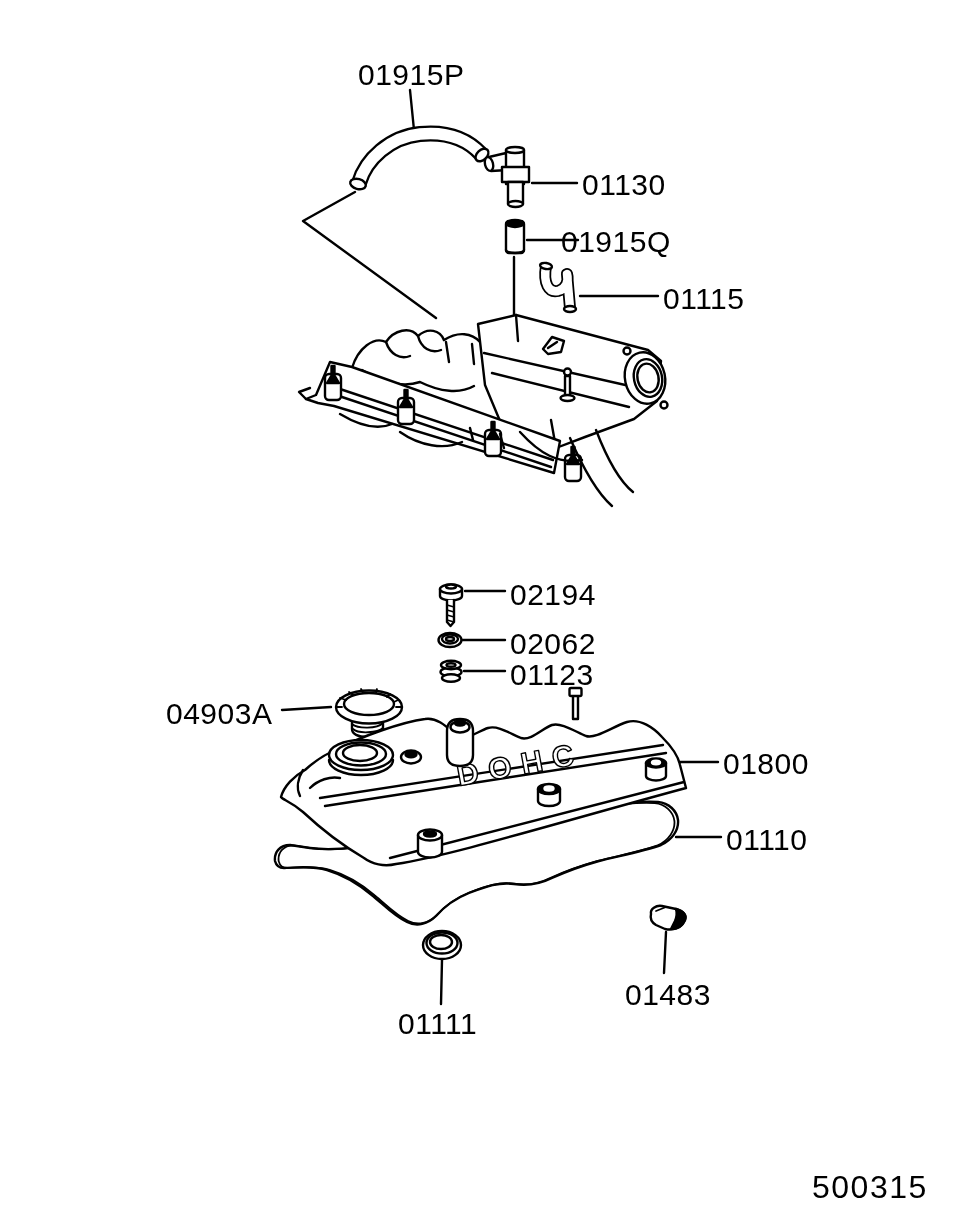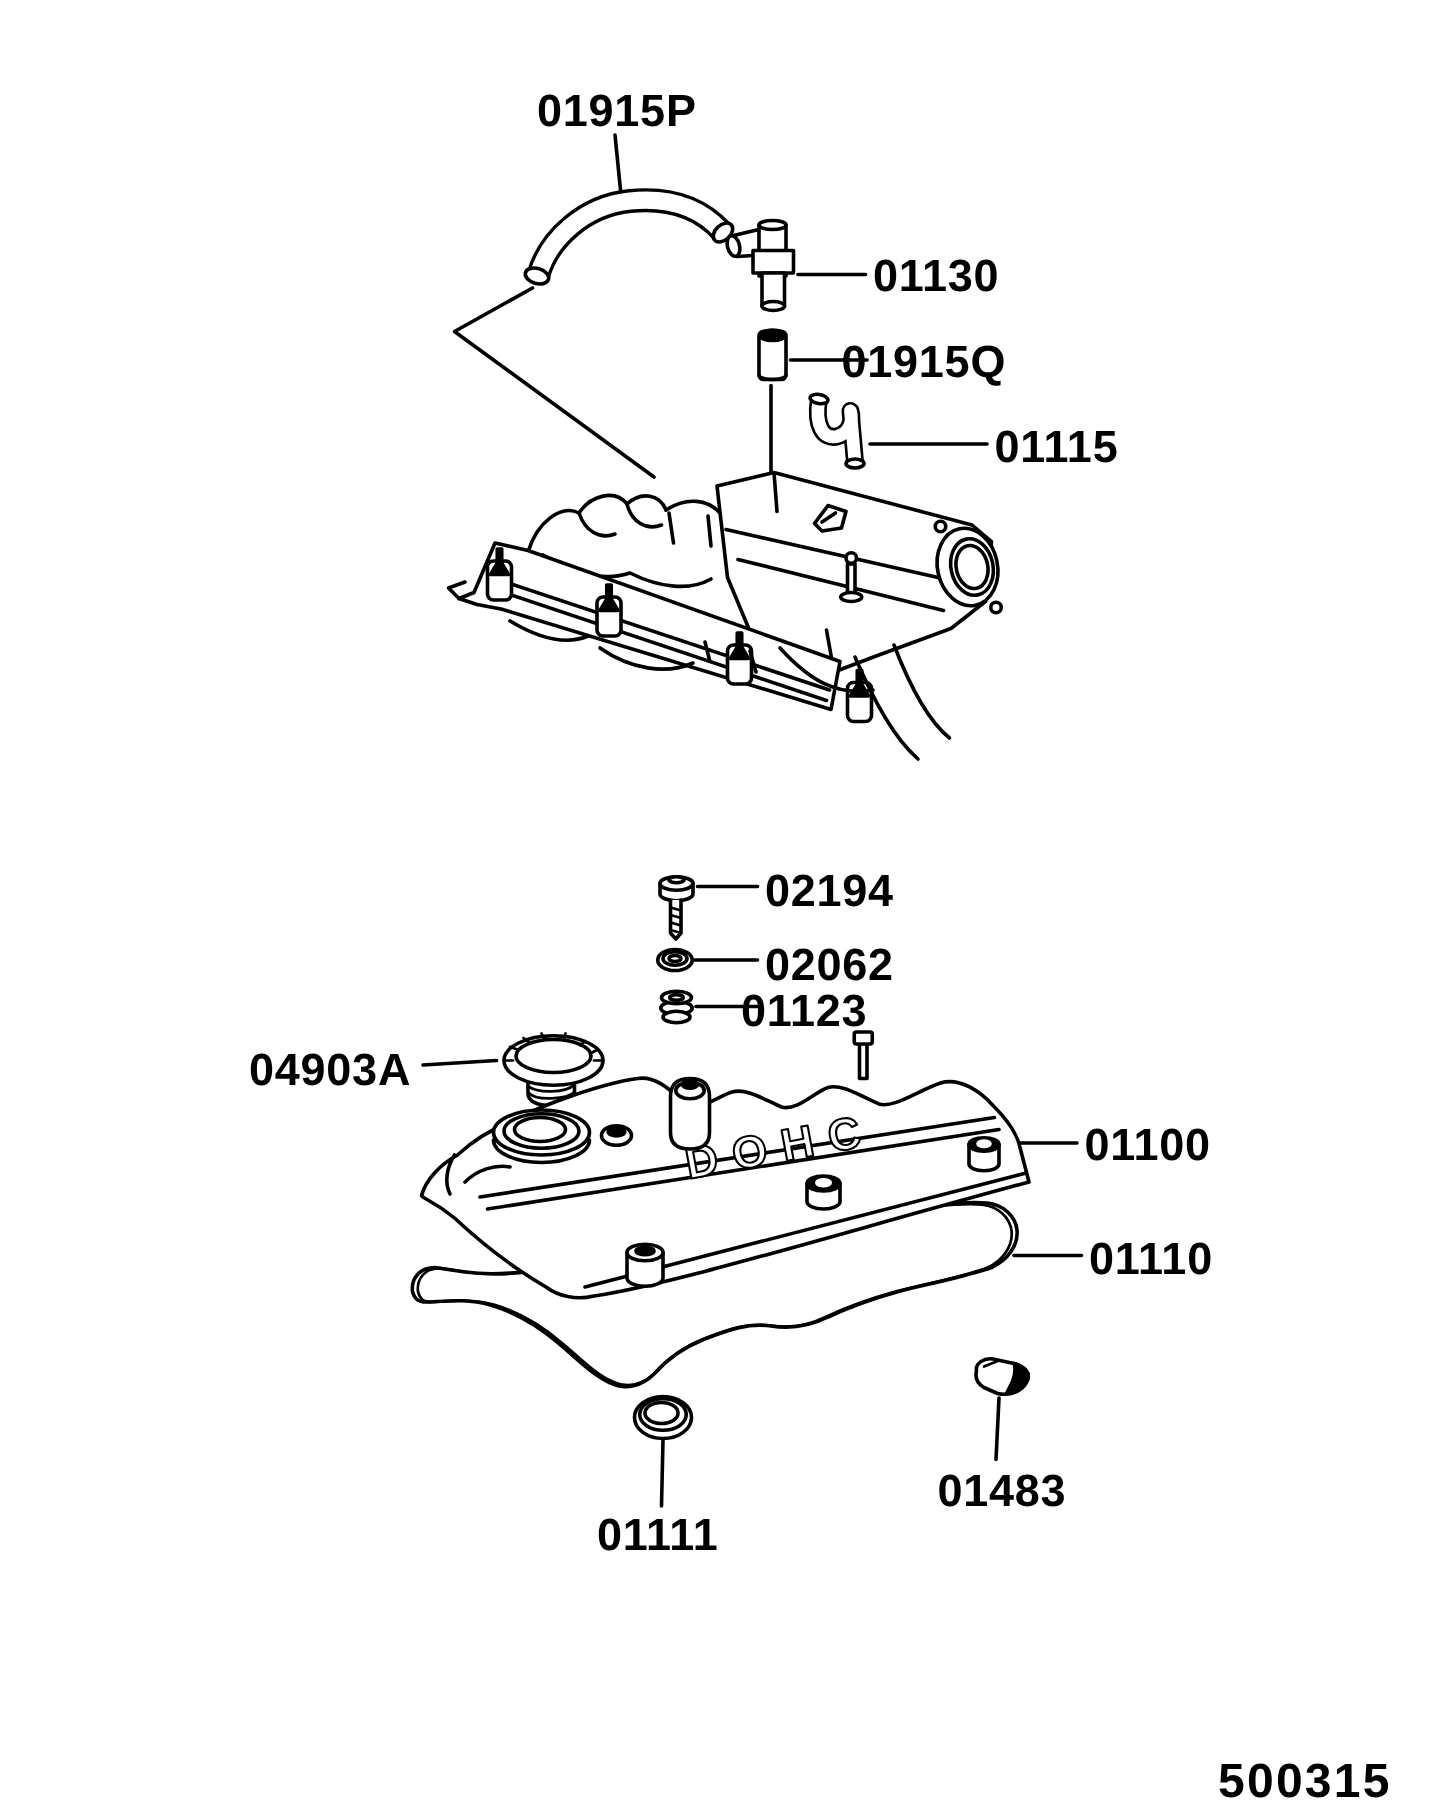--- a/index.html
+++ b/index.html
@@ -1,19 +1,19 @@
 <!DOCTYPE html>
 <html><head>
 <meta charset="utf-8">
 <style>
   html,body{margin:0;padding:0;background:#ffffff}
   .stage{position:relative;width:960px;height:1210px;background:#ffffff;overflow:hidden;
          font-family:"Liberation Sans",sans-serif}
   .art{position:absolute;left:0;top:0;width:960px;height:1210px}
-  .label{position:absolute;color:#000;font-weight:bold;font-size:30px;line-height:1;
+  .label{position:absolute;color:#000;font-weight:normal;font-size:30px;line-height:1;
          letter-spacing:.5px;white-space:nowrap}
   .label.small{font-size:32px;letter-spacing:1.5px}
   svg *{vector-effect:non-scaling-stroke}
 </style>
 </head>
 <body>
 
 <div class="stage">
 
   <svg class="art" viewBox="0 0 960 1210" fill="none" stroke="#000" stroke-width="2.4" stroke-linejoin="round" stroke-linecap="round">
@@ -215,21 +215,21 @@
       <path d="M656,911 L666,907" stroke-width="1.8"></path>
     </g>
   </svg>
 
   <div class="label" style="left:358px;top:60px">01915P</div>
   <div class="label" style="left:582px;top:170px">01130</div>
   <div class="label" style="left:561px;top:227px">01915Q</div>
   <div class="label" style="left:663px;top:284px">01115</div>
   <div class="label" style="left:510px;top:580px">02194</div>
   <div class="label" style="left:510px;top:629px">02062</div>
-  <div class="label" style="left:494px;top:660px">01123</div>
+  <div class="label" style="left:510px;top:660px">01123</div>
   <div class="label" style="left:166px;top:699px">04903A</div>
-  <div class="label" style="left:723px;top:749px">01100</div>
+  <div class="label" style="left:723px;top:749px">01800</div>
   <div class="label" style="left:726px;top:825px">01110</div>
   <div class="label" style="left:398px;top:1009px">01111</div>
   <div class="label" style="left:625px;top:980px">01483</div>
 
   <div class="label small" style="left:812px;top:1171px">500315</div>
 </div>
 
 </body></html>

